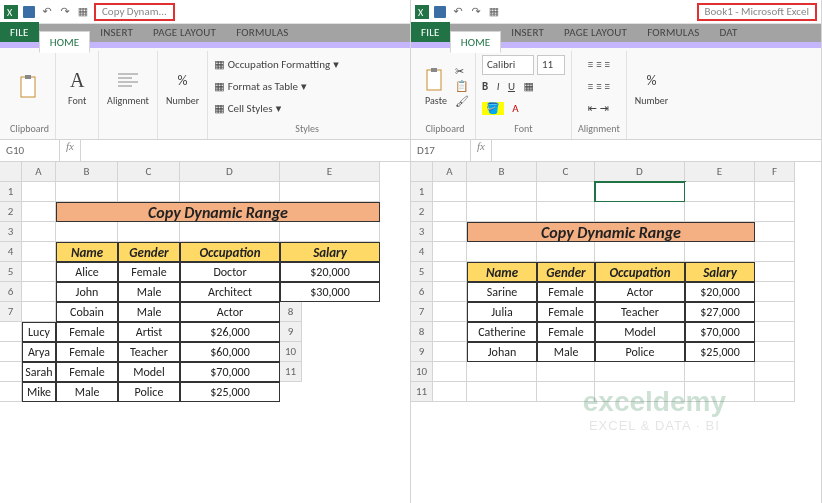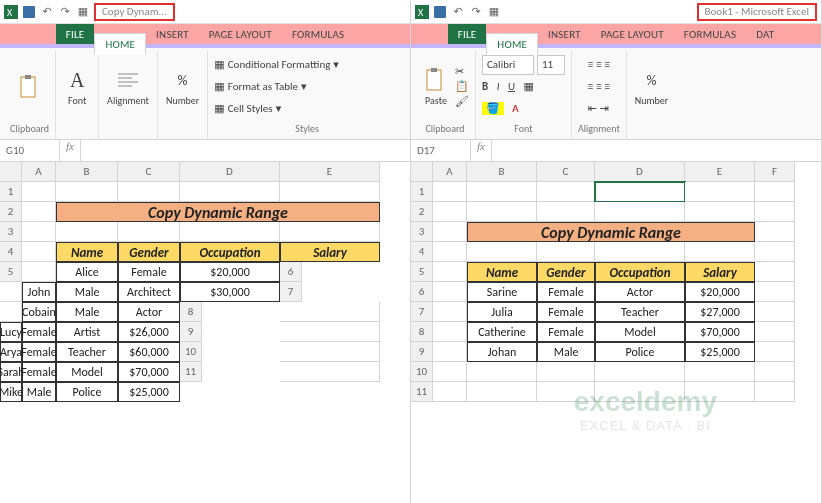--- a/index.html
+++ b/index.html
@@ -2,21 +2,21 @@
 <html><head>
 <meta charset="utf-8">
 <style>
 * { box-sizing: border-box; margin: 0; padding: 0; }
 body { font-family: "Segoe UI", Calibri, sans-serif; font-size: 11px; background: #fff; width: 822px; height: 503px; display: flex; overflow: hidden; position: relative; }
 .pane { flex: 1; display: flex; flex-direction: column; border-right: 1px solid #d4d4d4; background: #fff; }
 .pane:last-child { border-right: none; }
 .qat { height: 24px; background: #fff; border-bottom: 1px solid #e1e1e1; display: flex; align-items: center; padding: 0 4px; gap: 4px; }
 .qat-ico { width: 14px; height: 14px; display: flex; align-items: center; justify-content: center; color: #666; }
 .title-box { border: 2px solid #e03030; padding: 0 6px; height: 18px; display: flex; align-items: center; color: #888; font-size: 11px; }
-.tabs { height: 24px; display: flex; align-items: flex-end; background: #fca5a5; border-bottom: 4px solid #c4b5fd; justify-content: center; }
+.tabs { height: 24px; display: flex; align-items: flex-end; background: #a3a3a3; border-bottom: 6px solid #c4b5fd; }
 .tab { padding: 4px 10px 3px; font-size: 11px; color: #444; text-transform: uppercase; letter-spacing: .2px; }
 .tab.file { background: #217346; color: #fff; }
 .tab.active { border: 1px solid #d4d4d4; border-bottom: 1px solid #fff; color: #217346; position: relative; top: 11px; background: #fff; }
 .ribbon { height: 92px; background: #f9f9f9; border-bottom: 1px solid #d4d4d4; display: flex; padding: 3px 4px 0; gap: 0; }
 .grp { display: flex; flex-direction: column; align-items: center; border-right: 1px solid #e1e1e1; padding: 2px 6px; }
 .grp:last-child { border-right: none; }
 .grp-body { flex: 1; display: flex; align-items: center; justify-content: center; gap: 4px; }
 .grp-lbl { font-size: 10px; color: #777; padding: 2px 0; }
 .big-btn { display: flex; flex-direction: column; align-items: center; gap: 2px; padding: 2px; }
 .big-ico { width: 26px; height: 26px; display: flex; align-items: center; justify-content: center; }
@@ -32,21 +32,21 @@
 .grid { display: grid; }
 .hdr, .cell { border-right: 1px solid #d4d4d4; border-bottom: 1px solid #d4d4d4; height: 20px; display: flex; align-items: center; justify-content: center; font-size: 11px; color: #444; background: #fff; }
 .hdr { background: #f0f0f0; color: #666; }
 .rownum { background: #f0f0f0; color: #666; justify-content: center; width: 22px; }
 .corner { background: #f0f0f0; width: 22px; }
 .cell.sel-cell { outline: 2px solid #217346; outline-offset: -1px; }
 .tbl-title { background: #f4b083; font-family: Calibri; font-weight: bold; font-style: italic; font-size: 16px; color: #222; border: 1px solid #333; }
 .tbl-hdr { background: #ffd966; font-weight: bold; font-style: italic; font-size: 13px; color: #222; border: 1px solid #333 !important; }
 .tbl-cell { font-size: 12px; color: #222; border: 1px solid #333 !important; justify-content: center; }
 .tbl-cell.money { justify-content: center; }
-.watermark { position: absolute; right: 105px; bottom: 70px; opacity: .22; font-family: Arial; text-align: center; pointer-events: none; }
+.watermark { position: absolute; right: 96px; bottom: 70px; opacity: .22; font-family: Arial; text-align: center; pointer-events: none; }
 .watermark .w1 { color: #1a7a3f; font-size: 28px; font-weight: bold; }
 .watermark .w2 { color: #888; font-size: 13px; letter-spacing: 1px; }
 svg { display: block; }
 </style>
 </head>
 <body>
 
 <div class="pane">
   <div class="qat">
     <span class="qat-ico">
@@ -116,21 +116,21 @@
           <div class="big-btn">
             <div class="big-ico" style="font-size:14px;color:#444">%</div>
             <div class="sm-lbl">Number</div>
           </div>
         </div>
       <div class="grp-lbl">&nbsp;</div>
     </div>
     <div class="grp" style="flex:1">
       <div class="grp-body" style="justify-content:flex-start;width:100%">
         <div class="stack">
-          <div class="row"><span>▦</span><span>Conditional Formatting</span> ▾</div>
+          <div class="row"><span>▦</span><span>Occupation Formatting</span> ▾</div>
           <div class="row"><span>▦</span><span>Format as Table</span> ▾</div>
           <div class="row"><span>▦</span><span>Cell Styles</span> ▾</div>
         </div>
       </div>
       <div class="grp-lbl">Styles</div>
     </div>
   </div>
   <div class="namebar">
     <div class="namebox">G10</div>
     <div class="fx">fx</div>
@@ -162,20 +162,21 @@
         <div class="hdr rownum">4</div>
         <div class="cell"></div>
         <div class="cell tbl-hdr">Name</div>
         <div class="cell tbl-hdr">Gender</div>
         <div class="cell tbl-hdr">Occupation</div>
         <div class="cell tbl-hdr">Salary</div>
         <div class="hdr rownum">5</div>
         <div class="cell"></div>
         <div class="cell tbl-cell">Alice</div>
         <div class="cell tbl-cell">Female</div>
+        <div class="cell tbl-cell">Doctor</div>
         <div class="cell tbl-cell money">$20,000</div>
         <div class="hdr rownum">6</div>
         <div class="cell"></div>
         <div class="cell tbl-cell">John</div>
         <div class="cell tbl-cell">Male</div>
         <div class="cell tbl-cell">Architect</div>
         <div class="cell tbl-cell money">$30,000</div>
         <div class="hdr rownum">7</div>
         <div class="cell"></div>
         <div class="cell tbl-cell">Cobain</div>

